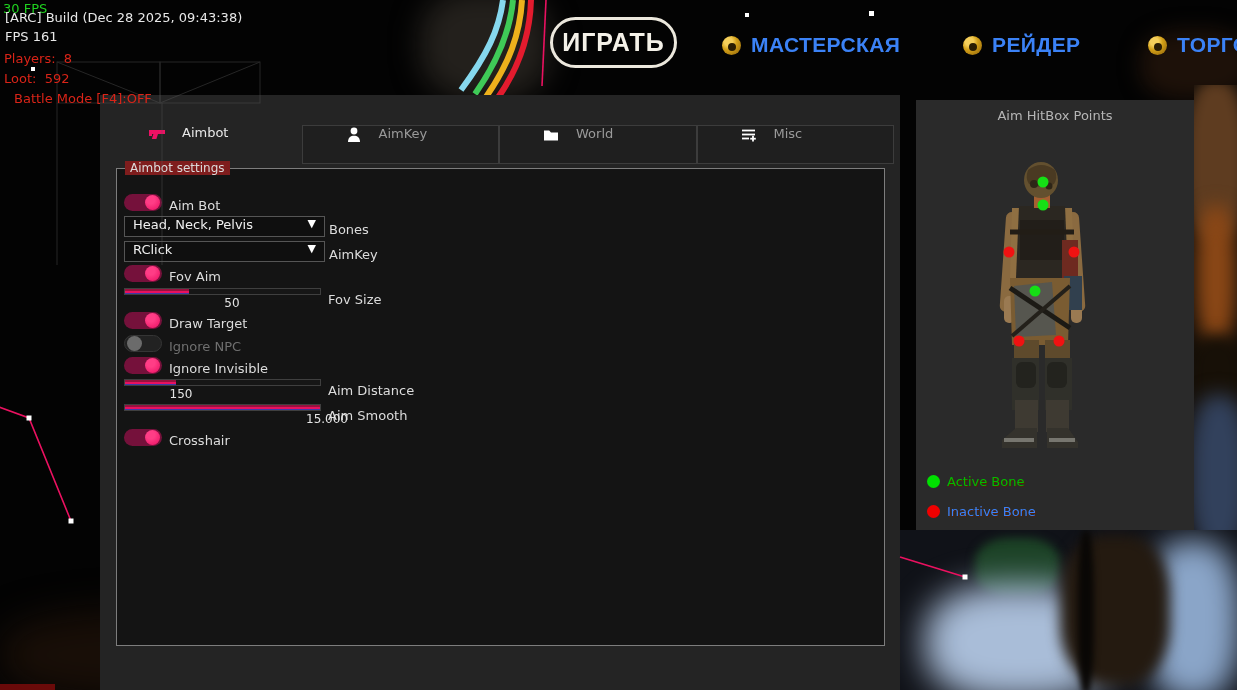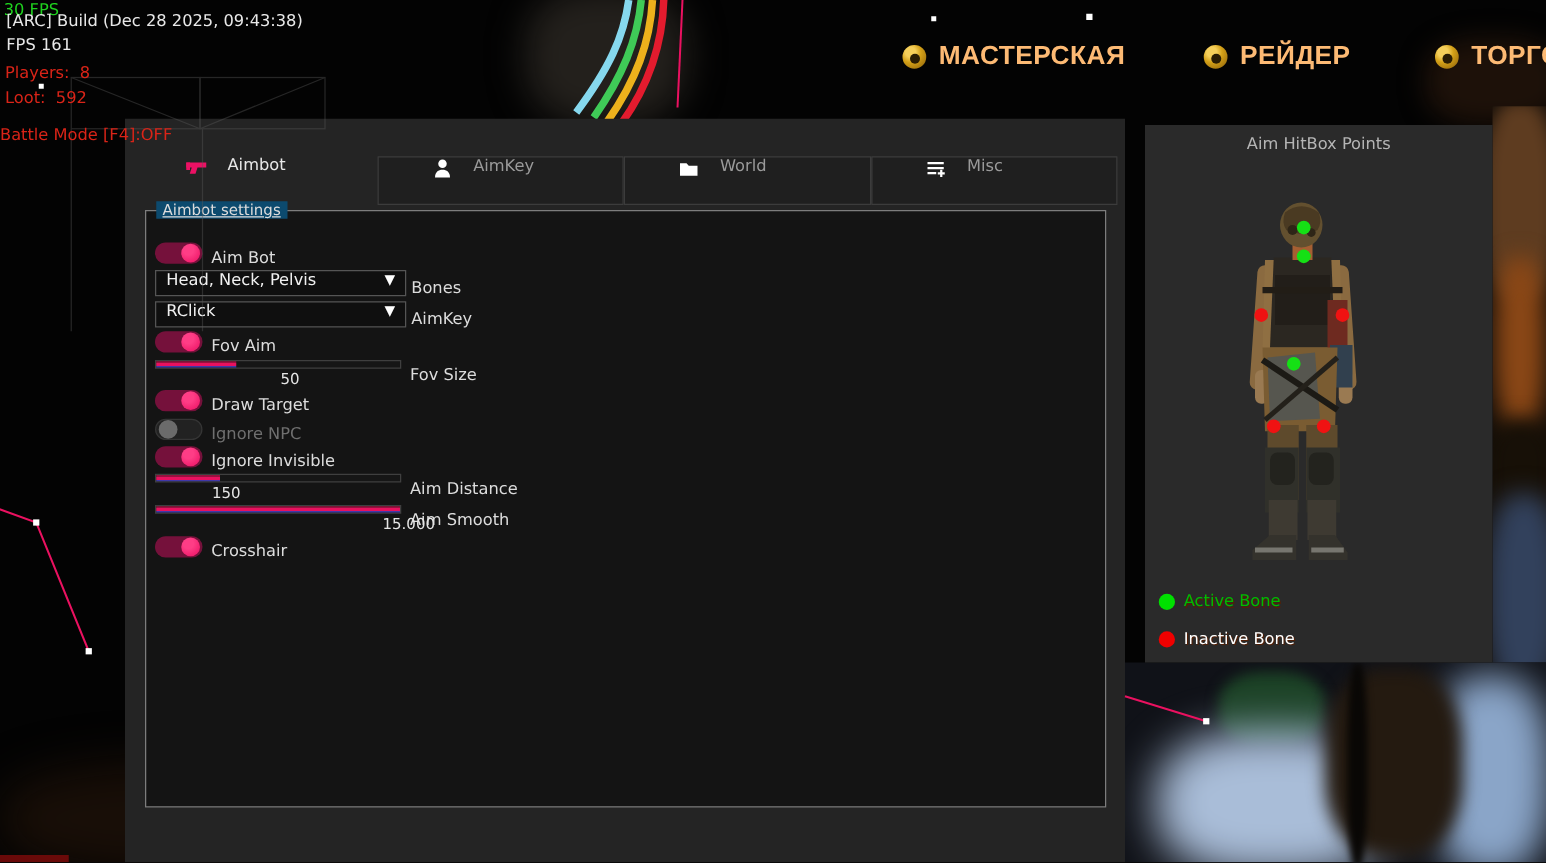--- a/index.html
+++ b/index.html
@@ -18,37 +18,37 @@
   .hud-line{position:absolute;font-size:13px;white-space:pre;z-index:9;}
   .hud-green{color:#1fd11f;}
   .hud-white{color:#e8e8e8;}
   .hud-red{color:#d92418;}
 
   
   .play-pill{position:absolute;left:550px;top:17px;width:127px;height:51px;border:3px solid #ece8dd;
     border-radius:28px;display:flex;align-items:center;justify-content:center;box-sizing:border-box;
     color:#f4f1e8;font:700 25px "Liberation Sans","DejaVu Sans",sans-serif;letter-spacing:1px;z-index:3;cursor:pointer;}
   .nav-item{position:absolute;display:flex;align-items:center;gap:10px;z-index:3;cursor:pointer;}
-  .nav-label{color:#fdba74;font:700 21px "Liberation Sans","DejaVu Sans",sans-serif;letter-spacing:.4px;white-space:nowrap;}
+  .nav-label{color:#3b82f6;font:700 21px "Liberation Sans","DejaVu Sans",sans-serif;letter-spacing:.4px;white-space:nowrap;}
   .coin{width:19px;height:19px;border-radius:50%;background:radial-gradient(circle at 34% 30%,#f5cf5a 0 22%,#d3a018 45%,#8a5e08 100%);position:relative;flex:none;}
   .coin::after{content:"";position:absolute;left:6px;top:7px;width:8px;height:8px;border-radius:50%;background:#2a1d03;}
 
   
   .menu-panel{position:absolute;left:100px;top:95px;width:800px;height:595px;background:#242424;z-index:5;}
   .tab-row{position:absolute;left:16px;top:30px;width:778px;height:39px;display:flex;}
   .tab{flex:1;display:flex;align-items:flex-start;gap:16px;padding-left:42px;box-sizing:border-box;cursor:pointer;}
   .tab.inactive{border:1px solid #3c3c3c;background:#1f1f1f;}
   .tab.active{padding-left:32px;}
   .tab-label{font-size:13px;color:#9a9a9a;}
   .tab.active .tab-label{color:#e8e8e8;}
   .tab-icon{width:18px;height:18px;flex:none;}
 
   .settings-box{position:absolute;left:16px;top:73px;width:769px;height:478px;border:1px solid #7d7d7d;
     background:#141414;box-sizing:border-box;}
-  .settings-legend{position:absolute;left:8px;top:-8px;background:#0c4a6e;padding:0 5px;font-size:12px;color:#dcdcdc;text-decoration:underline;}
+  .settings-legend{position:absolute;left:8px;top:-8px;background:#7f1d1d;padding:0 5px;font-size:12px;color:#dcdcdc;}
 
   .ctl{position:absolute;}
   .ctl-label{font-size:13px;color:#dcdcdc;white-space:nowrap;}
   .ctl-label.dim{color:#6f6f6f;}
 
   .toggle{position:absolute;left:7px;width:38px;height:17px;border-radius:9px;cursor:pointer;box-sizing:border-box;}
   .toggle .knob{position:absolute;top:1px;width:15px;height:15px;border-radius:50%;}
   .toggle.state-on{background:#75113b;}
   .toggle.state-on .knob{right:2px;background:radial-gradient(circle at 38% 32%,#ff3d86 0 30%,#ea0d60 100%);}
   .toggle.state-off{background:#222;border:1px solid #353535;}
@@ -73,21 +73,21 @@
   .model-layer{position:absolute;left:0;top:0;width:278px;height:430px;}
   .hitbox-dot{position:absolute;width:11px;height:11px;border-radius:50%;transform:translate(-50%,-50%);}
   .hitbox-dot.active{background:#15e015;}
   .hitbox-dot.inactive{background:#f01212;}
   .legend-row{position:absolute;left:11px;display:flex;align-items:center;gap:7px;}
   .legend-dot{width:13px;height:13px;border-radius:50%;flex:none;}
   .legend-dot.green{background:#00e000;}
   .legend-dot.red{background:#f00000;}
   .legend-text{font-size:13px;text-shadow:1px 1px 0 rgba(90,30,0,.85);white-space:nowrap;}
   .legend-text.green{color:#00bb00;}
-  .legend-text.red{color:#ffffff;}
+  .legend-text.red{color:#3b82f6;}
 
   .esp-overlay{position:absolute;left:0;top:0;width:1237px;height:690px;z-index:8;pointer-events:none;}
 </style>
 </head>
 <body>
 
 <div class="stage">
 
   <div class="blob" style="left:420px;top:-10px;width:130px;height:110px;background:#23201c;"></div>
   <div class="blob" style="left:1140px;top:30px;width:110px;height:70px;background:#1d1109;filter:blur(10px);"></div>
@@ -113,22 +113,25 @@
     <path d="M88,0 C85,32 73,61 50,94" stroke="#3fca57" stroke-width="6" fill="none"></path>
     <path d="M97,0 C95,34 84,64 61,97" stroke="#edb11c" stroke-width="6" fill="none"></path>
     <path d="M106,0 C105,35 95,67 72,99" stroke="#e31b2e" stroke-width="6" fill="none"></path>
   </svg>
 
   <div class="hud-line hud-green" style="left:3px;top:1px;">30 FPS</div>
   <div class="hud-line hud-white" style="left:5px;top:10px;">[ARC] Build (Dec 28 2025, 09:43:38)</div>
   <div class="hud-line hud-white" style="left:5px;top:29px;">FPS 161</div>
   <div class="hud-line hud-red" style="left:4px;top:51px;">Players:  8</div>
   <div class="hud-line hud-red" style="left:4px;top:71px;">Loot:  592</div>
-  <div class="hud-line hud-red" style="left:0;top:91px;margin-top:10px;">Battle Mode [F4]:OFF</div>
-
+  <div class="hud-line hud-red" style="left:14px;top:91px;">Battle Mode [F4]:OFF</div>
+
+  <div class="play-pill">
+    <span>ИГРАТЬ</span>
+  </div>
   <div class="nav-item" style="left:722px;top:33px;">
     <span class="coin"></span>
     <span class="nav-label">МАСТЕРСКАЯ</span>
   </div>
   <div class="nav-item" style="left:963px;top:33px;">
     <span class="coin"></span>
     <span class="nav-label">РЕЙДЕР</span>
   </div>
   <div class="nav-item" style="left:1148px;top:33px;">
     <span class="coin"></span>

